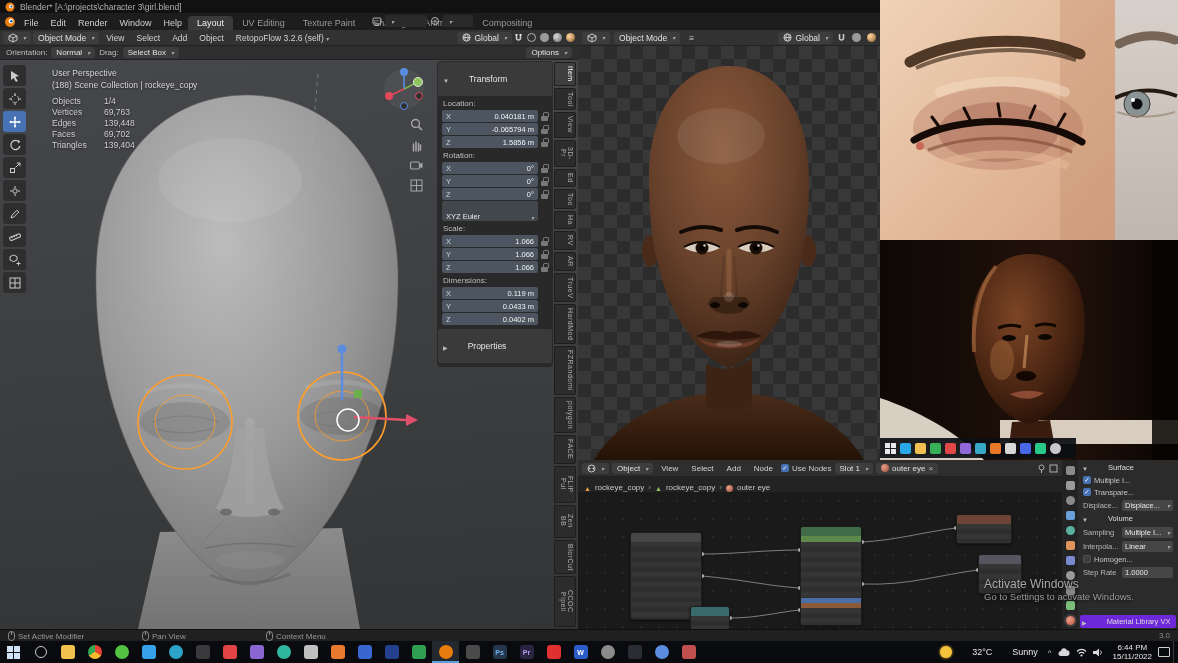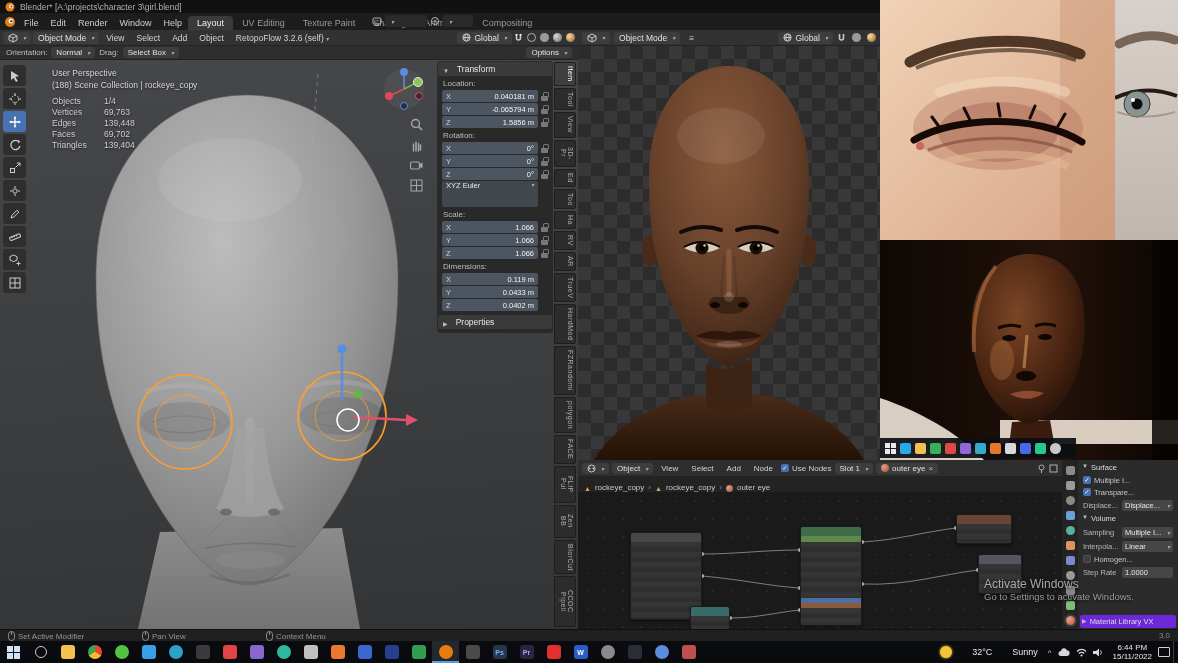--- a/index.html
+++ b/index.html
@@ -27,28 +27,28 @@
 .shic{width:9px;height:9px;border-radius:50%;display:inline-block;margin-left:2px}
 .tools{position:absolute;left:3px;top:5px;display:flex;flex-direction:column;gap:2px}
 .tool{width:23px;height:21px;background:#2e2e2e;border-radius:3px;display:flex;align-items:center;justify-content:center}
 .tool.active{background:#4772b3}
 .ovl{position:absolute;left:52px;top:7px;color:#d8d8d8;text-shadow:0 1px 2px rgba(0,0,0,.55);font-size:8.5px;line-height:12px}
 .stats{margin-top:5px;display:grid;grid-template-columns:44px auto;column-gap:8px;font-size:8.5px;line-height:11px;color:#cfcfcf}
 .gizmo{position:absolute;left:382px;top:2px}
 .sideicons{position:absolute;left:410px;top:58px;display:flex;flex-direction:column;gap:8px;align-items:center;opacity:.8}
 
 .npanel{position:absolute;left:438px;top:2px;width:114px;background:rgba(40,40,40,.97);border-radius:3px;padding-bottom:3px;box-shadow:0 0 0 1px rgba(0,0,0,.35)}
-.phead{display:flex;align-items:flex-end;gap:8px;padding:2px 5px;background:#3a3a3a;color:#e6e6e6;font-size:8.5px;border-radius:3px 3px 0 0}
+.phead{display:flex;align-items:flex-end;gap:20px;padding:12px 5px;background:#3a3a3a;color:#e6e6e6;font-size:8.5px;border-radius:3px 3px 0 0}
 .tri{font-size:6px;color:#bbb}
 .plabel{padding:3px 5px 1px;font-size:8px;color:#bdbdbd}
 .prow{display:flex;align-items:center;gap:3px;padding:0 4px;margin-top:1px}
 .pfield{flex:1;height:12px;background:#4d5660;border-radius:2px;display:flex;align-items:center;padding:0 4px;font-size:7.5px;color:#eef2f6}
 .pfield .ax{color:#c8d2dc;margin-right:4px}
 .pfield .val{margin-left:auto}
-.pdrop{flex:1;height:26px;background:#42464d;border-radius:2px;display:flex;align-items:flex-start;padding:0 4px;font-size:7.5px;color:#e8e8e8}
+.pdrop{flex:1;height:20px;background:#42464d;border-radius:2px;display:flex;align-items:flex-end;padding:0 4px;font-size:7.5px;color:#e8e8e8}
 .lock{width:7px;height:9px;position:relative;opacity:.7;flex:0 0 auto}
 .lock::after{content:"";position:absolute;left:0;bottom:0;width:7px;height:5px;background:#9a9a9a;border-radius:1px}
 .lock::before{content:"";position:absolute;left:1.5px;top:0;width:4px;height:4px;border:1px solid #9a9a9a;border-bottom:none;border-radius:2px 2px 0 0}
 .ntabs{position:absolute;left:554px;top:2px;width:22px;height:565px;overflow:hidden;display:flex;flex-direction:column;gap:2px}
 .ntab{writing-mode:vertical-rl;font-size:7px;color:#ababab;background:#2c2c2c;border:1px solid #1e1e1e;border-radius:0 2px 2px 0;padding:3px 1px;text-align:center;letter-spacing:.5px}
 .ntab.active{background:#3f3f3f;color:#fff}
 
 .vpc2{left:578px;top:30px;width:302px;height:430px;overflow:hidden;background:#2a2a2a}
 .vph2{height:16px;background:#323232;border-bottom:1px solid #232323;display:flex;align-items:center;gap:4px;padding:0 4px;font-size:8.5px}
 .checker{position:relative;height:414px;background:conic-gradient(#383838 25%,#2c2c2c 0 50%,#383838 0 75%,#2c2c2c 0);background-size:26px 26px}
@@ -64,21 +64,21 @@
 .node{position:absolute;background:#303030;border:1px solid #1c1c1c;border-radius:3px;box-shadow:0 1px 3px rgba(0,0,0,.5);overflow:hidden}
 .nhead{height:9px}
 .nrows{background:repeating-linear-gradient(#353535 0 5px,#2e2e2e 5px 10px)}
 .cb{width:8px;height:8px;border-radius:2px;background:#4772b3;color:#fff;font-size:6.5px;line-height:8px;text-align:center;flex:0 0 auto}
 .cb.off{background:#3d3d3d;border:1px solid #555}
 
 .props{left:1062px;top:460px;width:116px;height:169px;background:#2b2b2b;display:flex}
 .ptabs{width:16px;background:#232323;display:flex;flex-direction:column;align-items:center;gap:6px;padding-top:6px}
 .ptabi{width:9px;height:9px;border-radius:2px}
 .pbody{flex:1;padding:1px 2px;font-size:7.5px;display:flex;flex-direction:column}
-.mh{display:flex;align-items:flex-start;gap:3px;padding:2px 2px;color:#ddd}
+.mh{display:flex;align-items:flex-end;gap:20px;padding:2px 2px;color:#ddd}
 .crow{display:flex;align-items:center;gap:3px;padding:1.5px 3px;color:#c6c6c6}
 .frow{display:flex;align-items:center;gap:3px;padding:1.5px 3px}
 .fl{width:36px;color:#b8b8b8;overflow:hidden;white-space:nowrap}
 .ffield{flex:1;height:11px;background:#464646;border-radius:2px;display:flex;align-items:center;padding:0 3px;color:#e6e6e6;gap:2px;overflow:hidden;white-space:nowrap}
 .ffield .car{margin-left:auto}
 .pfoot{margin-top:auto;background:#6d28d9;border-radius:2px}
 
 .status{left:0;top:629px;width:1178px;height:12px;background:#202020;border-top:1px solid #101010;font-size:8px;color:#969696}
 .sgrp{position:absolute;top:1px;display:flex;align-items:center;gap:3px}
 

